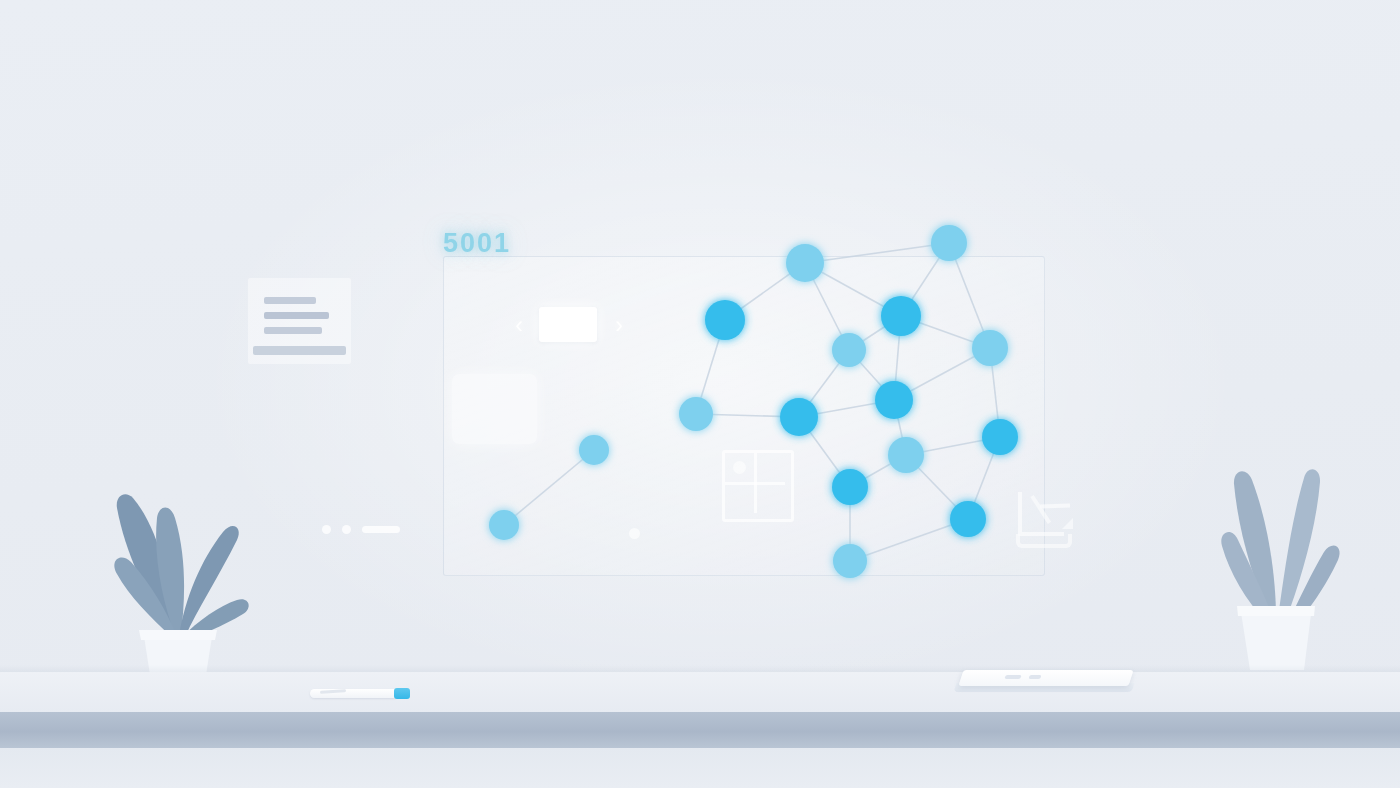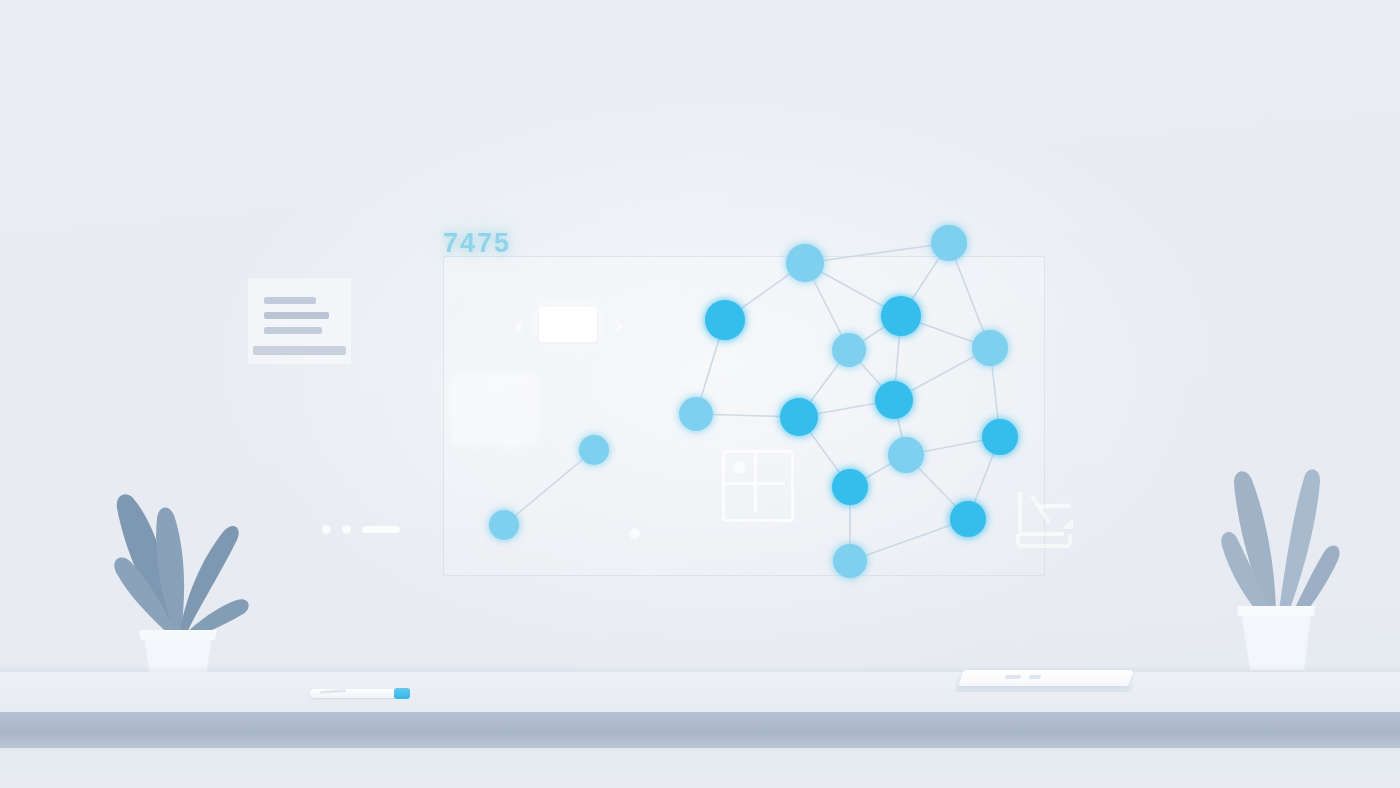--- a/index.html
+++ b/index.html
@@ -289,21 +289,21 @@
 </style>
 </head>
 <body>
 
 <div id="scene">
 
   <div class="wall-glow"></div>
 
   <div class="holo-panel"></div>
 
-  <div class="holo-label">7475</div>
+  <div class="holo-label">5001</div>
 
   <div class="nav-cluster">
     <div class="chev chev-left">‹</div>
     <div class="nav-card"></div>
     <div class="chev chev-right">›</div>
   </div>
 
   <div class="ghost-panel"></div>
 
   <div class="dot-row">

